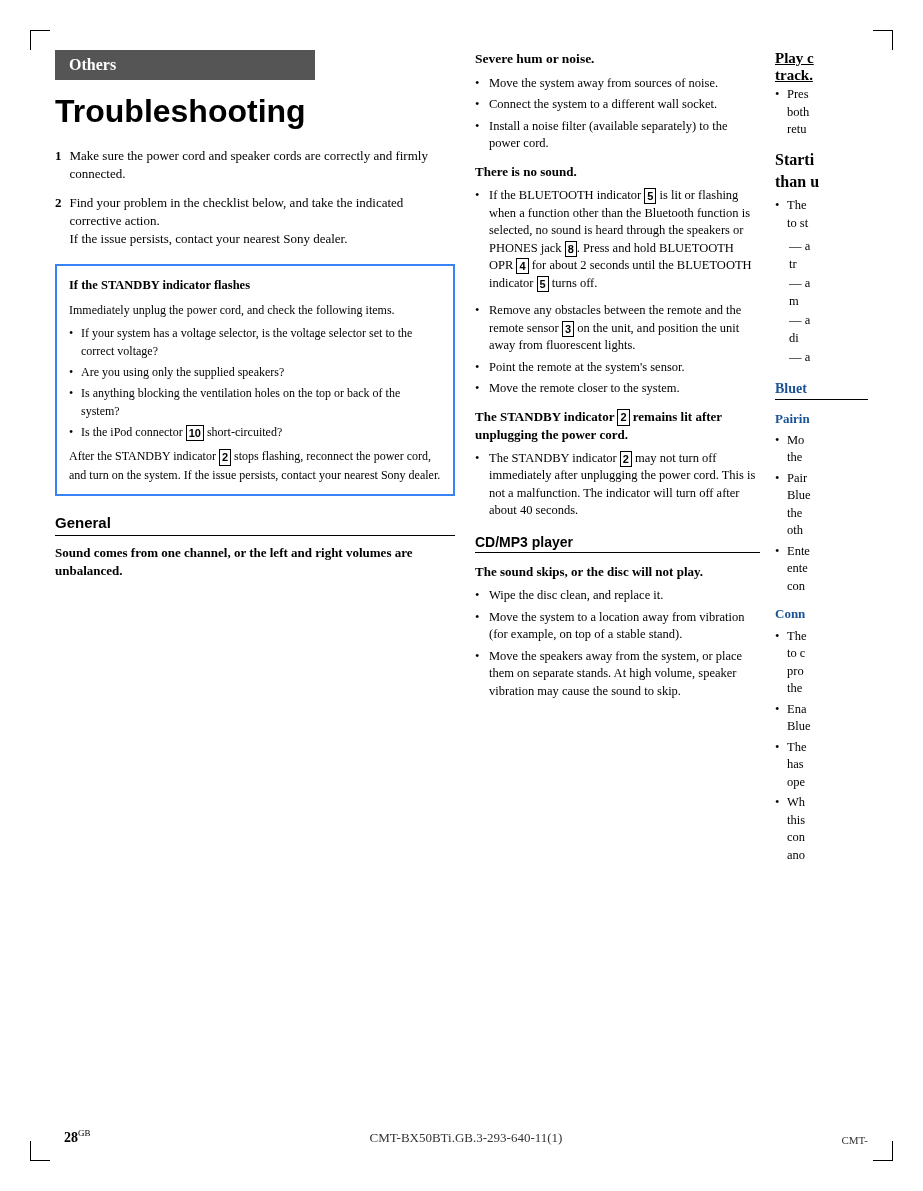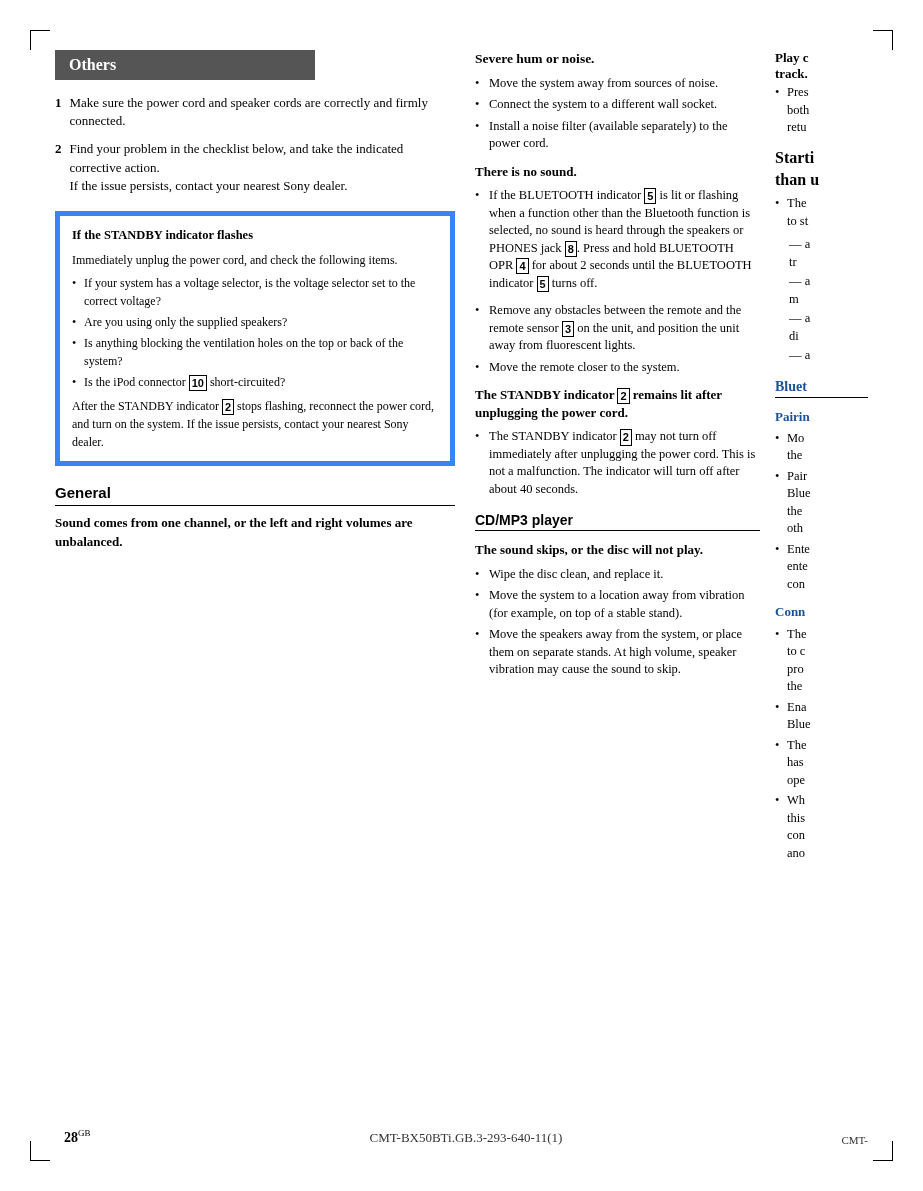--- a/index.html
+++ b/index.html
@@ -93,21 +93,21 @@
       line-height: 1.4;
     }
     .num {
       font-weight: bold;
       flex-shrink: 0;
     }
     .num-text { flex: 1; }
 
     
     .standby-box {
-      border: 5px solid #3b82f6;
+      border: 2px solid #3b82f6;
       padding: 10px 12px;
       margin-bottom: 18px;
       font-size: 12px;
       line-height: 1.5;
     }
     .standby-box .standby-title {
       font-weight: bold;
       font-size: 12.5px;
       margin-bottom: 6px;
     }
@@ -199,23 +199,24 @@
       margin-bottom: 2px;
     }
 
     
     .right-col-content {
       font-size: 12.5px;
       overflow: hidden;
     }
     .right-section-title {
       font-weight: bold;
-      font-size: 13px;
+      font-size: 15px;
       margin-bottom: 2px;
       margin-top: 0;
+      text-decoration: underline;
     }
     .right-subsection-title {
       font-weight: bold;
       font-size: 16px;
       margin-top: 10px;
       margin-bottom: 4px;
       line-height: 1.4;
     }
     .right-bullet-list {
       list-style: none;
@@ -321,20 +322,21 @@
   <div class="corner-mark corner-br"></div>
 
   <div class="content">
 
     <div class="left-col">
 
       <div class="others-box">
         <span>Others</span>
       </div>
 
+      <div class="troubleshooting-title">Troubleshooting</div>
 
       <ol class="numbered-list">
         <li>
           <span class="num">1</span>
           <span class="num-text">Make sure the power cord and speaker cords are correctly and firmly connected.</span>
         </li>
         <li>
           <span class="num">2</span>
           <span class="num-text">
             <span>Find your problem in the checklist below, and take the indicated corrective action.</span><br>
@@ -378,20 +380,21 @@
       <ul class="bullet-list">
         <li>
           If the BLUETOOTH indicator <span class="indicator-box">5</span> is lit or flashing when a function other than the Bluetooth function is selected, no sound is heard through the speakers or PHONES jack <span class="indicator-box">8</span>. Press and hold BLUETOOTH OPR <span class="indicator-box">4</span> for about 2 seconds until the BLUETOOTH indicator <span class="indicator-box">5</span> turns off.
         </li>
       </ul>
 
       <ul class="bullet-list">
         <li>
           Remove any obstacles between the remote and the remote sensor <span class="indicator-box">3</span> on the unit, and position the unit away from fluorescent lights.
         </li>
+        <li>Point the remote at the system's sensor.</li>
         <li>Move the remote closer to the system.</li>
       </ul>
 
       <div class="mid-subsection-title">
         The STANDBY indicator <span class="indicator-box">2</span> remains lit after unplugging the power cord.
       </div>
       <ul class="bullet-list">
         <li>
           The STANDBY indicator <span class="indicator-box">2</span> may not turn off immediately after unplugging the power cord. This is not a malfunction. The indicator will turn off after about 40 seconds.
         </li>

